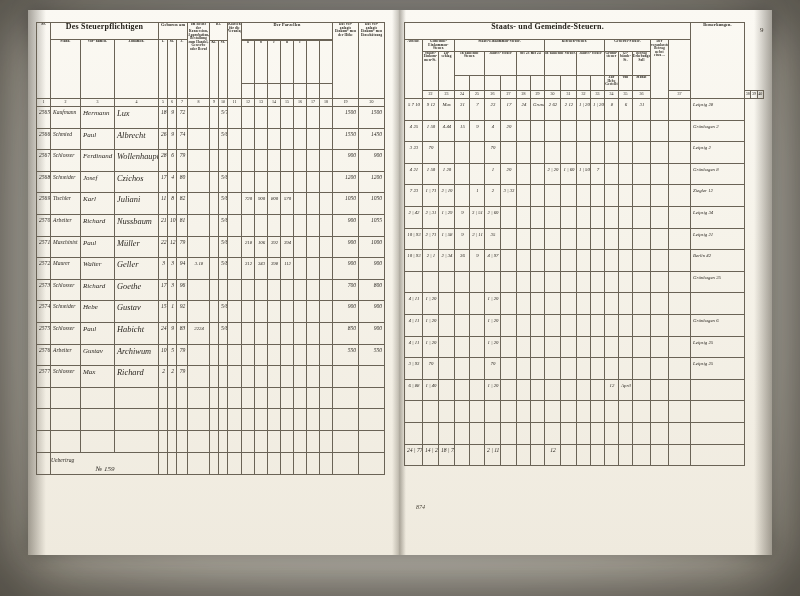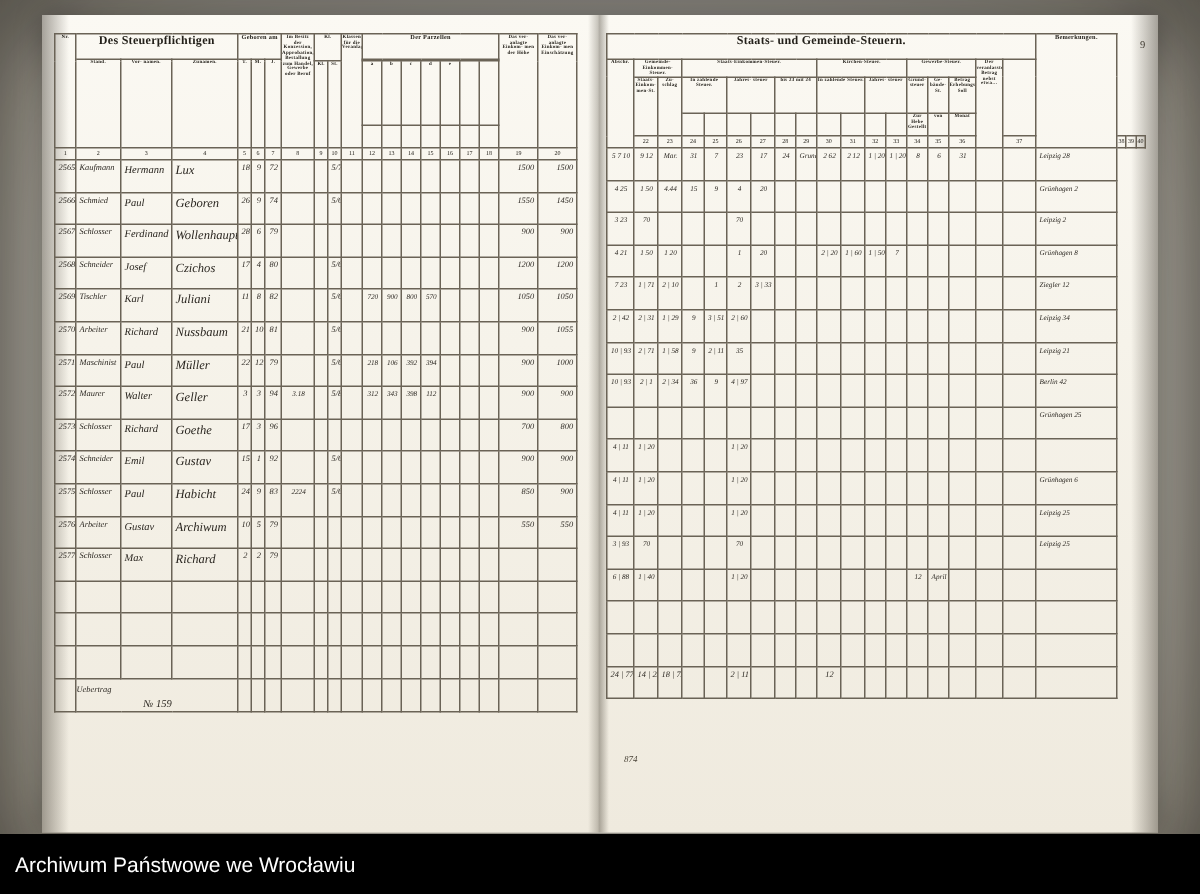--- a/index.html
+++ b/index.html
@@ -239,21 +239,21 @@
       <td class="data c">
             <span class="hw s">2566</span>
           </td>
       <td class="data">
             <span class="hw s">Schmied</span>
           </td>
       <td class="data">
             <span class="hw">Paul</span>
           </td>
       <td class="data">
-            <span class="hw l">Geboren</span>
+            <span class="hw l">Albrecht</span>
           </td>
       <td class="data c">
             <span class="hw s">26</span>
           </td>
       <td class="data c">
             <span class="hw s">9</span>
           </td>
       <td class="data c">
             <span class="hw s">74</span>
           </td>
@@ -654,21 +654,21 @@
           </td>
     </tr>
     <tr>
       <td class="data c">
             <span class="hw s">2574</span>
           </td>
       <td class="data">
             <span class="hw s">Schneider</span>
           </td>
       <td class="data">
-            <span class="hw">Emil</span>
+            <span class="hw">Hebe</span>
           </td>
       <td class="data">
             <span class="hw l">Gustav</span>
           </td>
       <td class="data c">
             <span class="hw s">15</span>
           </td>
       <td class="data c">
             <span class="hw s">1</span>
           </td>
@@ -1565,16 +1565,13 @@
       <td class="data"></td>
       <td class="data"></td>
       <td class="data"></td>
       <td class="data"></td>
     </tr>
   </tbody>
     </table>
 
   <div class="stamp" style="left:416px;top:504px;">874</div>
 
-  <div class="footer">
-    <span>Archiwum Państwowe we Wrocławiu</span>
-  </div>
 </div>
 
 </body></html>

